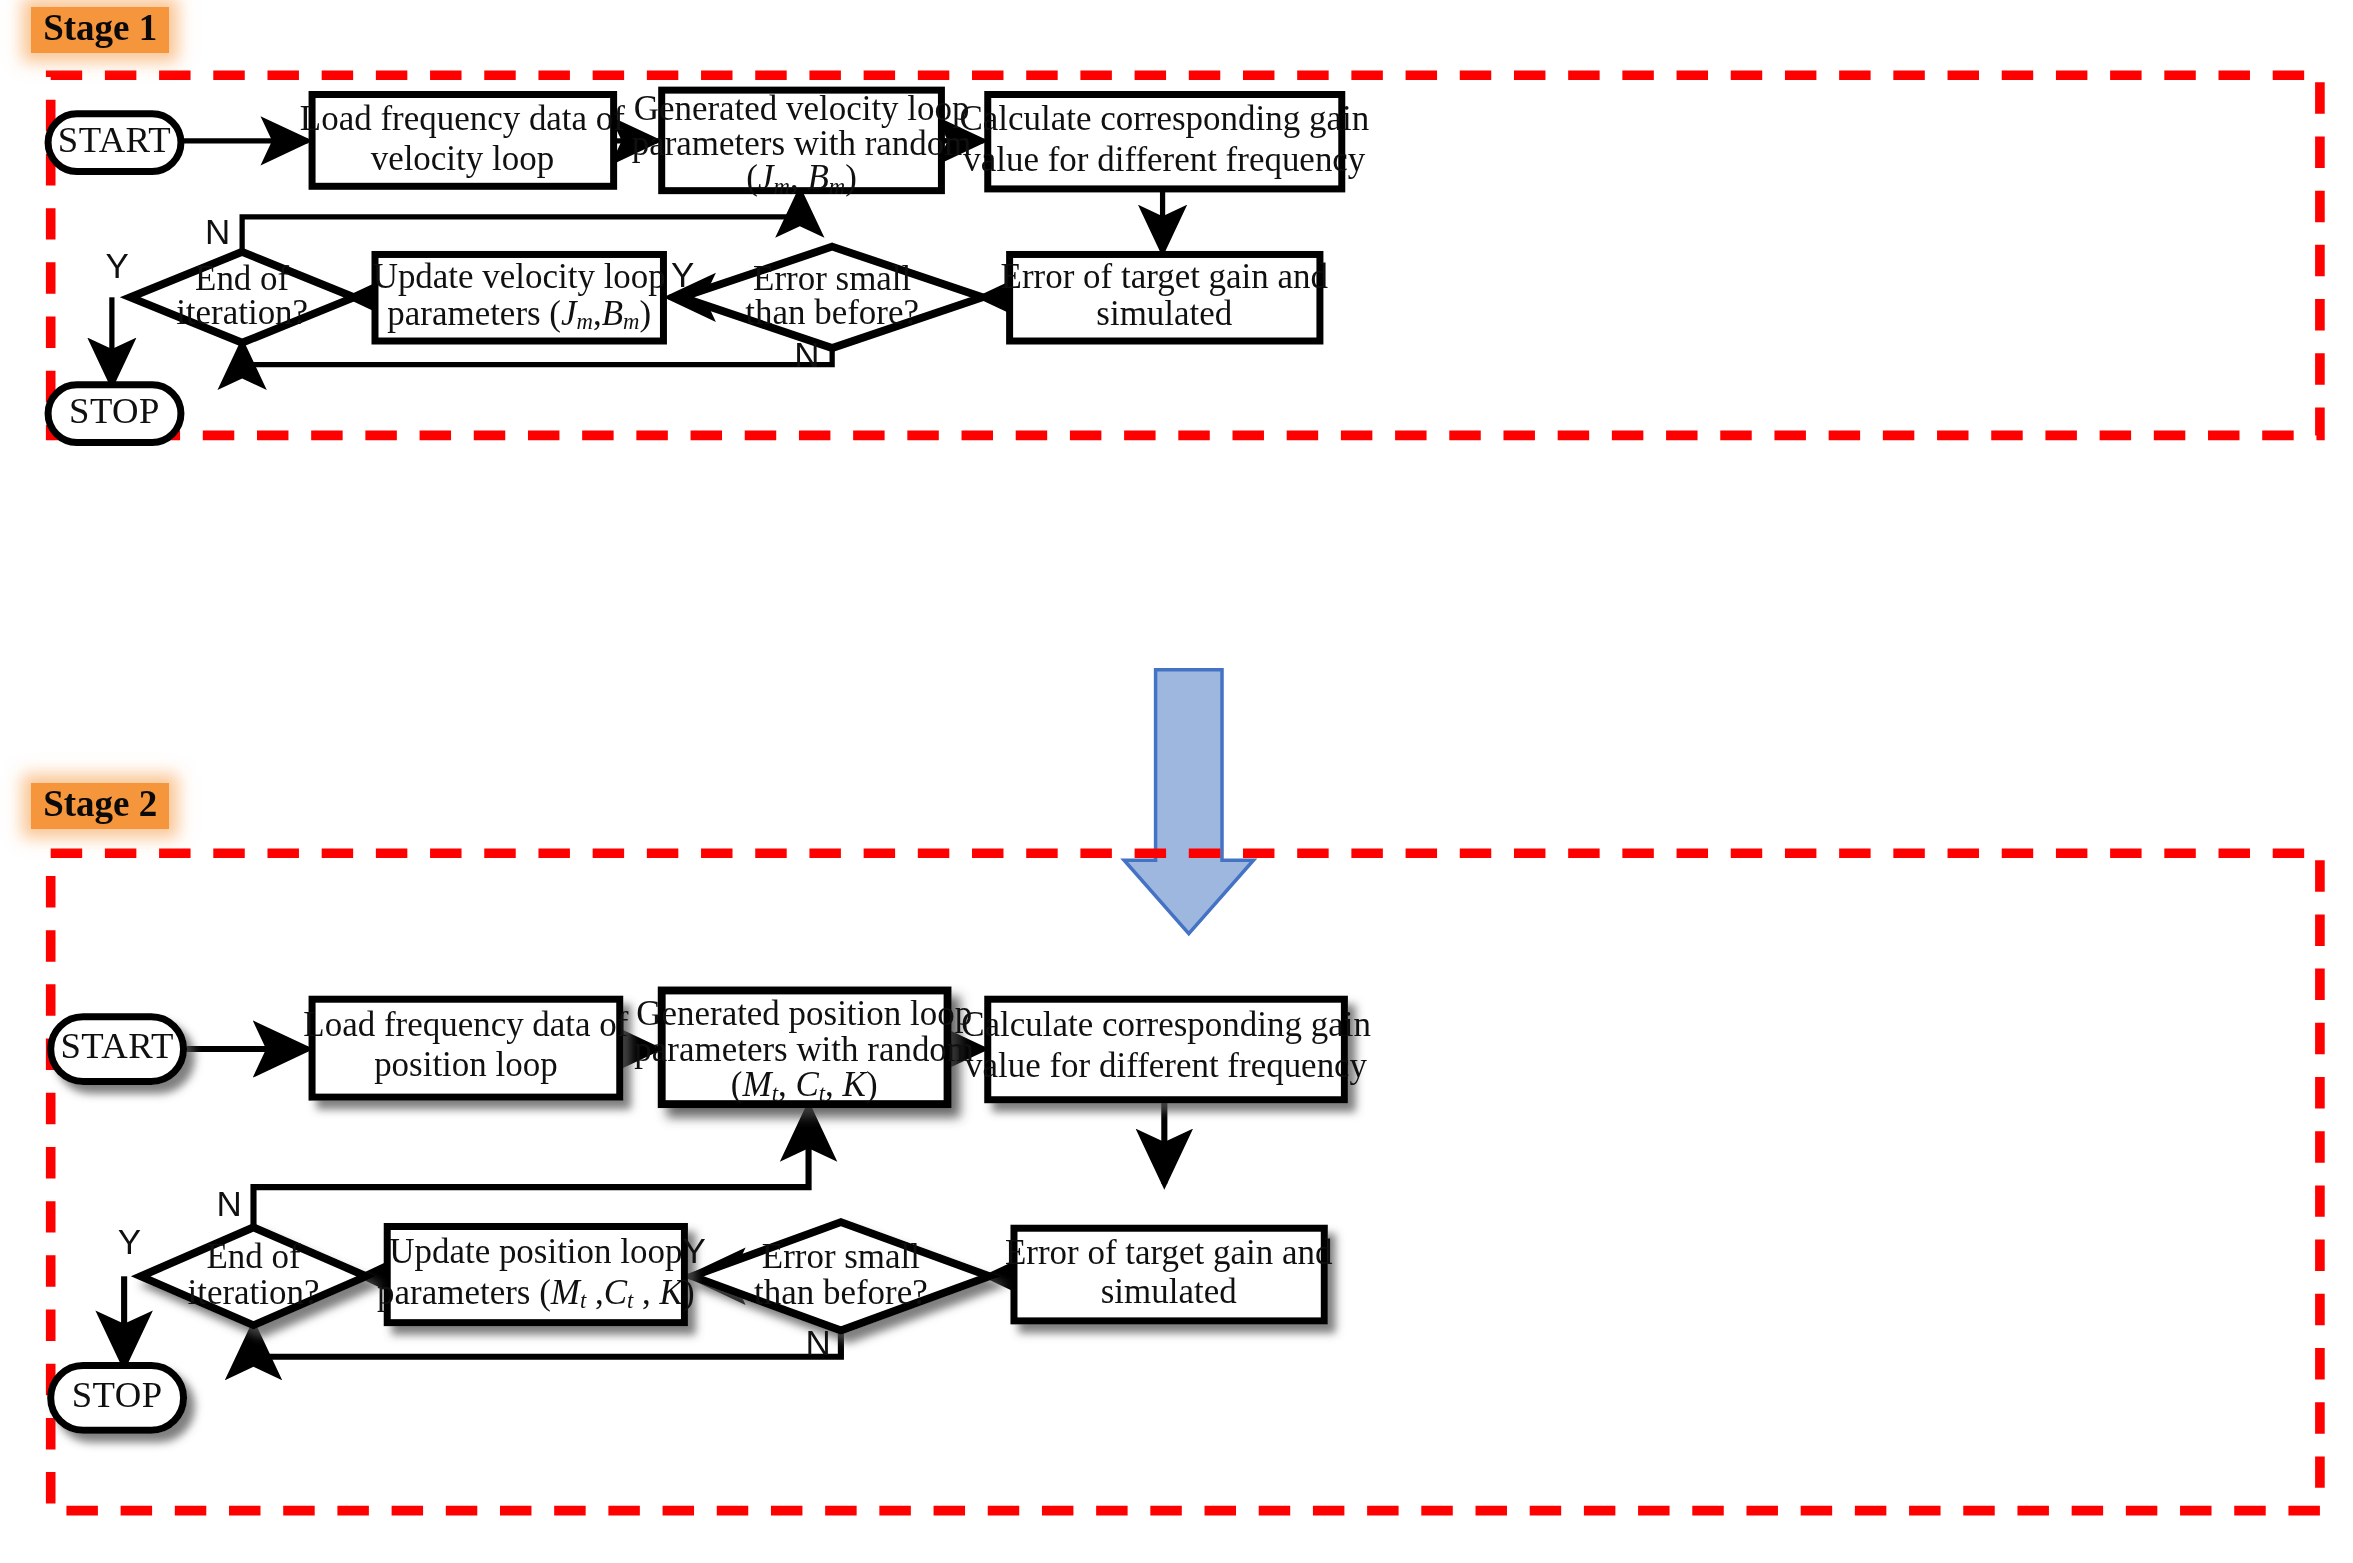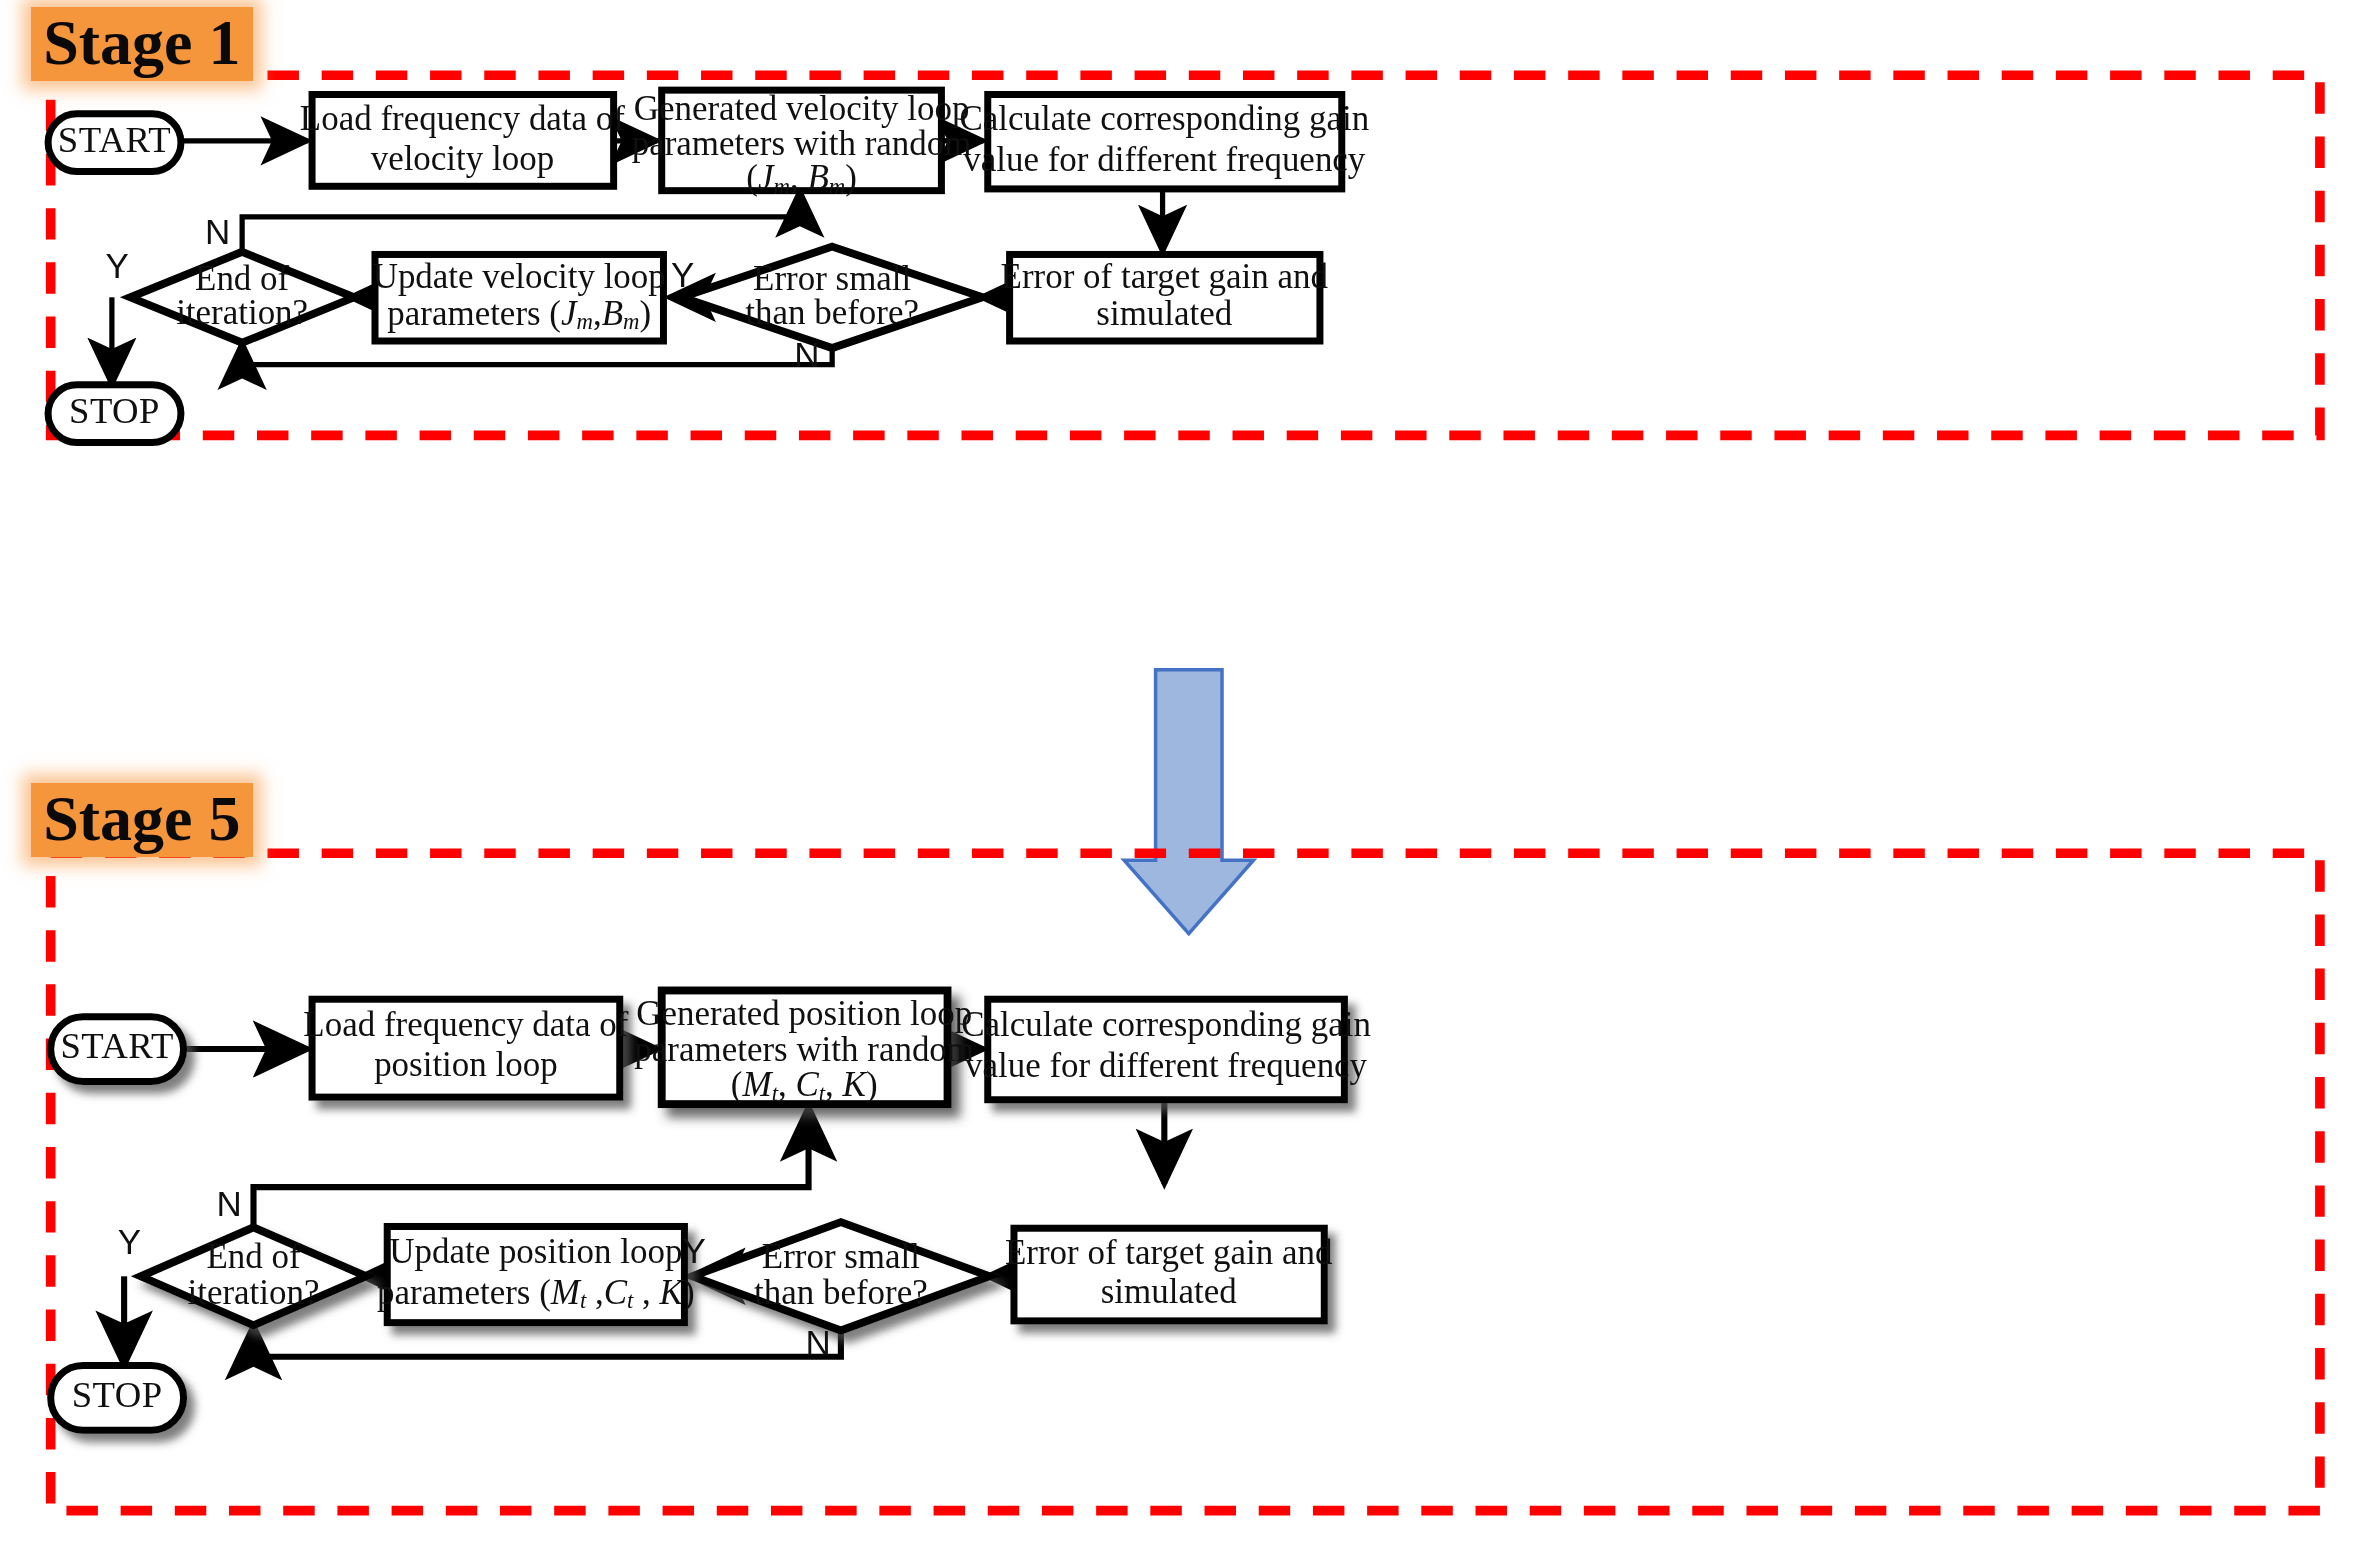--- a/index.html
+++ b/index.html
@@ -44,39 +44,39 @@
     font-family: "Liberation Sans", "DejaVu Sans", sans-serif;
     font-size: 40px;
     fill: #101010;
     text-anchor: middle;
     dominant-baseline: middle;
   }
   .stage-chip {
     position: absolute;
     font-family: "Liberation Serif", "DejaVu Serif", serif;
     font-weight: bold;
-    font-size: 64px;
+    font-size: 37px;
     color: #0a0a0a;
     background: #F5963C;
     padding: 1.7px 12.2px 5.2px 12.2px;
     line-height: 1.05;
     box-shadow: 0 0 15.7px 8.7px rgba(245,150,60,0.55);
     white-space: nowrap;
   }
   #stage1-chip { left: 31px; top: 7px; }
   #stage2-chip { left: 31px; top: 783px; }
 </style>
 </head>
 <body>
 
 <div id="flow-root">
 
   <div class="stage-chip" id="stage1-chip">Stage 1</div>
 
-  <div class="stage-chip" id="stage2-chip">Stage 5</div>
+  <div class="stage-chip" id="stage2-chip">Stage 2</div>
 
   <svg class="flow-canvas" viewBox="0 0 2693 1789">
     <defs>
       <marker id="ah" markerWidth="11" markerHeight="11" refX="9" refY="5.5" orient="auto" markerUnits="strokeWidth">
         <path d="M0,0.8 L10,5.5 L0,10.2 L2.2,5.5 Z" fill="#000000"></path>
       </marker>
       <filter id="softshadow" x="-25%" y="-25%" width="160%" height="170%">
         <feDropShadow dx="9" dy="10" stdDeviation="5" flood-color="#555555" flood-opacity="0.75"></feDropShadow>
       </filter>
       <filter id="softshadow2" x="-25%" y="-25%" width="160%" height="170%">

